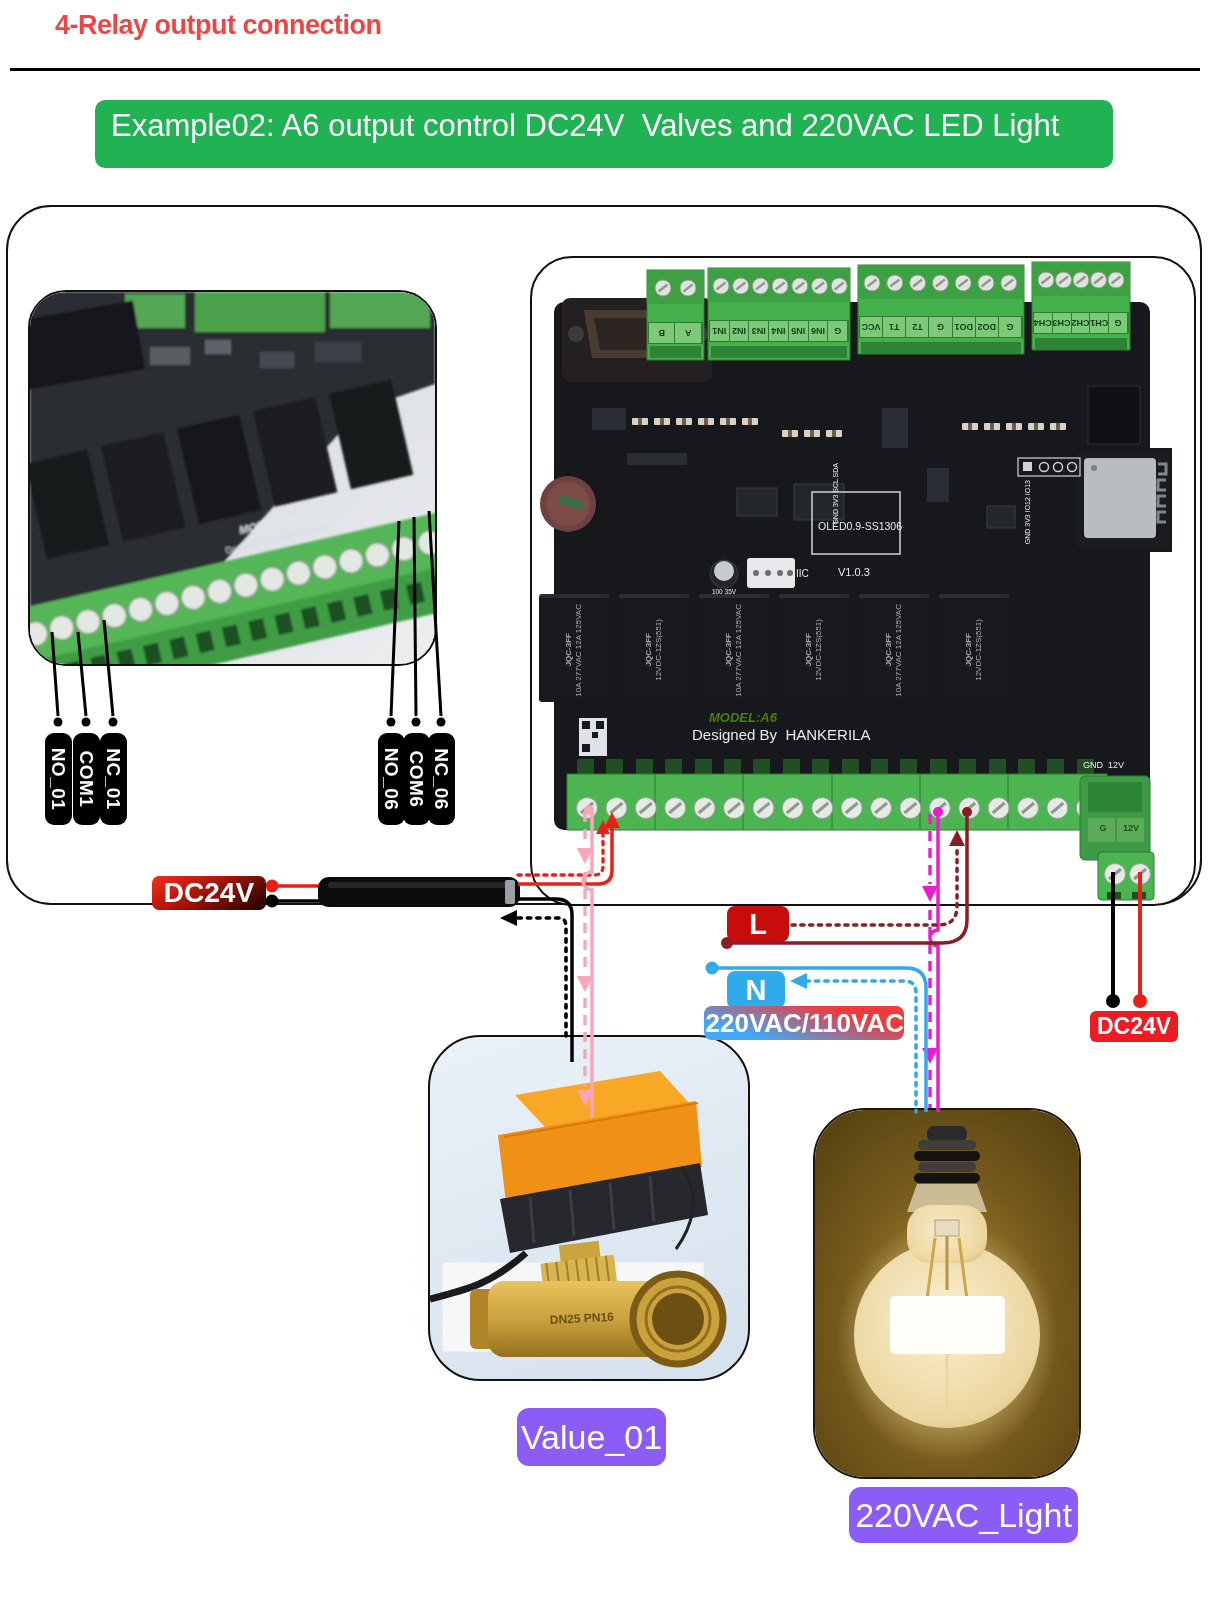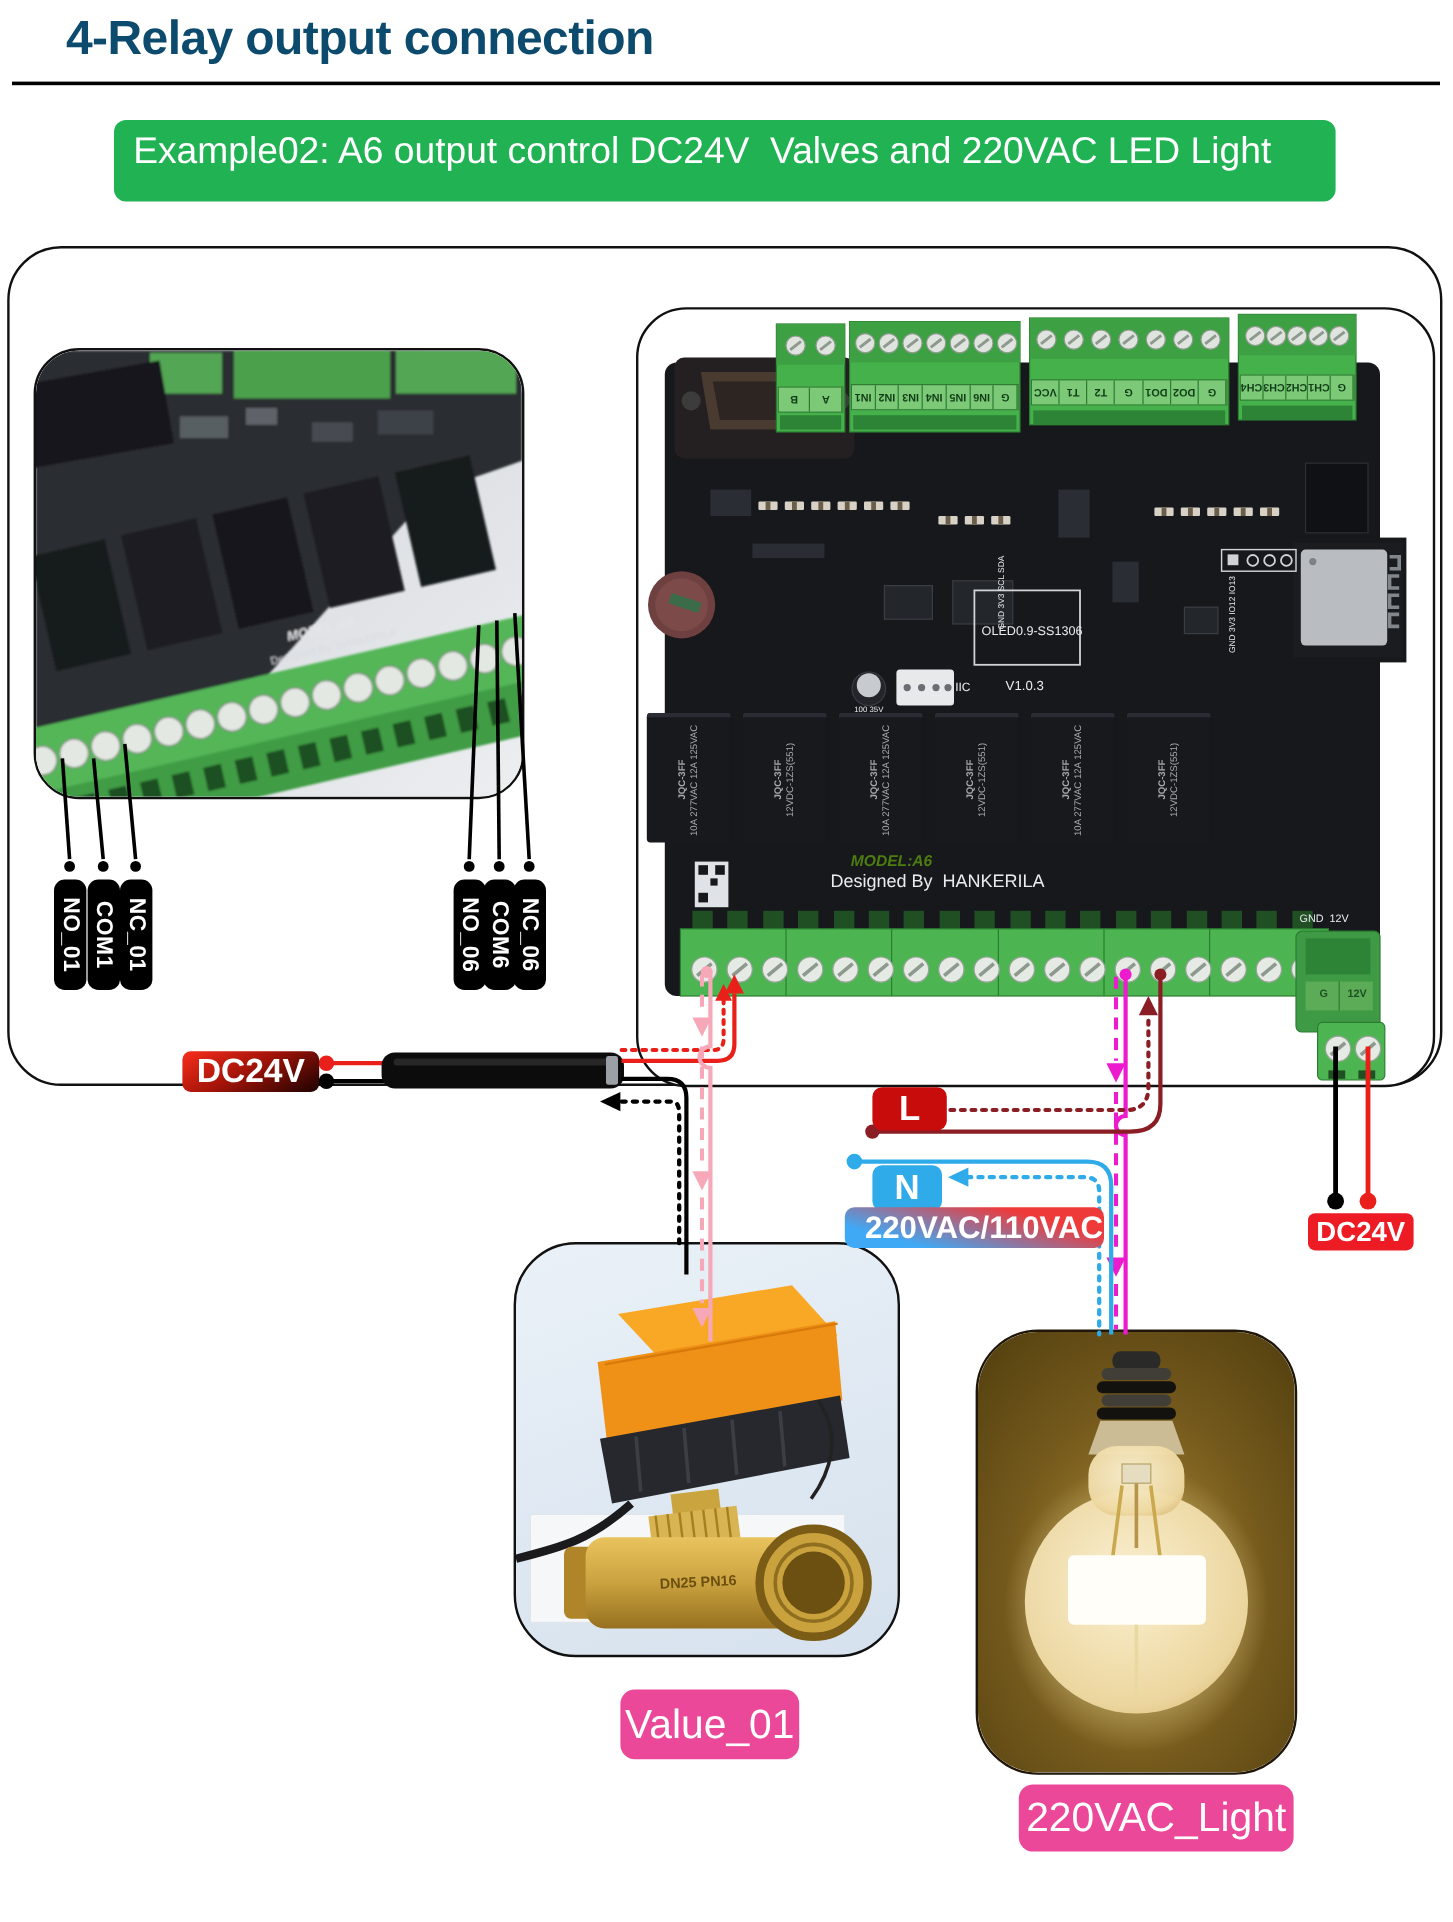--- a/index.html
+++ b/index.html
@@ -1,21 +1,21 @@
 <!DOCTYPE html>
 <html><head>
 <meta charset="utf-8">
 <style>
   html,body{margin:0;padding:0;background:#fff;}
   .page{position:relative;width:1211px;height:1602px;background:#fff;overflow:hidden;
         font-family:"Liberation Sans",sans-serif;}
   .abs{position:absolute;}
 
   
-  .title{left:55px;top:10px;width:1100px;font-size:40px;font-weight:800;color:#0c4a6e;
+  .title{left:55px;top:10px;width:1100px;font-size:27px;font-weight:800;color:#ef4444;
          letter-spacing:-.5px;}
   .title-rule{left:10px;top:68px;width:1190px;height:3px;background:#000;}
   .banner{left:95px;top:100px;width:1018px;height:68px;background:#21B254;border-radius:10px;
           color:#fff;font-size:31px;font-weight:500;line-height:52px;padding-left:16px;
           white-space:pre;box-sizing:border-box;}
 
   
   .outer-frame{left:6px;top:205px;width:1196px;height:700px;border:2.5px solid #111;
                border-radius:45px;background:#fff;box-sizing:border-box;}
   .board-frame{left:530px;top:256px;width:666px;height:650px;border:2.5px solid #111;
@@ -38,22 +38,22 @@
           background:linear-gradient(150deg,#ef2b1a 5%,#a61409 45%,#1c0200 100%);
           color:#fff;font-size:28px;font-weight:700;text-align:center;line-height:34px;}
   .dc24v-right{left:1090px;top:1011px;width:88px;height:31px;border-radius:6px;background:#ED1C24;
           color:#fff;font-size:23px;font-weight:700;text-align:center;line-height:31px;}
   .l-label{left:727px;top:906px;width:62px;height:36px;border-radius:8px;background:#C80B0B;
           color:#fff;font-size:29px;font-weight:700;text-align:center;line-height:36px;}
   .n-label{left:727px;top:971px;width:58px;height:38px;border-radius:8px;background:#2FABEA;
           color:#fff;font-size:29px;font-weight:700;text-align:center;line-height:38px;}
   .ac-label{left:704px;top:1006px;width:200px;height:34px;border-radius:8px;
           background:linear-gradient(195deg,#ef3a3a 25%,#3fa9f5 80%);
-          color:#fff;font-size:26px;font-weight:700;text-align:center;line-height:34px;padding-left:16px;}
-  .green-tag{background:#ec4899;border-radius:12px;color:#fff;text-align:center;font-weight:500;}
+          color:#fff;font-size:26px;font-weight:700;text-align:right;line-height:34px;}
+  .green-tag{background:#8b5cf6;border-radius:12px;color:#fff;text-align:center;font-weight:500;}
   .valve-tag{left:517px;top:1408px;width:149px;height:58px;font-size:34px;line-height:58px;}
   .light-tag{left:849px;top:1487px;width:229px;height:56px;font-size:34px;line-height:56px;}
 
   
   .tblock-labels{display:flex;transform:rotate(180deg);background:#7cc978;
           border:1px solid #2c7d31;height:22px;box-sizing:border-box;}
   .tblock-labels span{flex:1;border-left:1px solid #2c7d31;color:#103d16;font-size:9px;
           font-weight:700;text-align:center;line-height:20px;overflow:hidden;}
   .silk{color:#e9ecef;font-size:10px;white-space:pre;}
   .model-silk{font-size:13px;font-weight:700;font-style:italic;color:#4d7c0f;}

